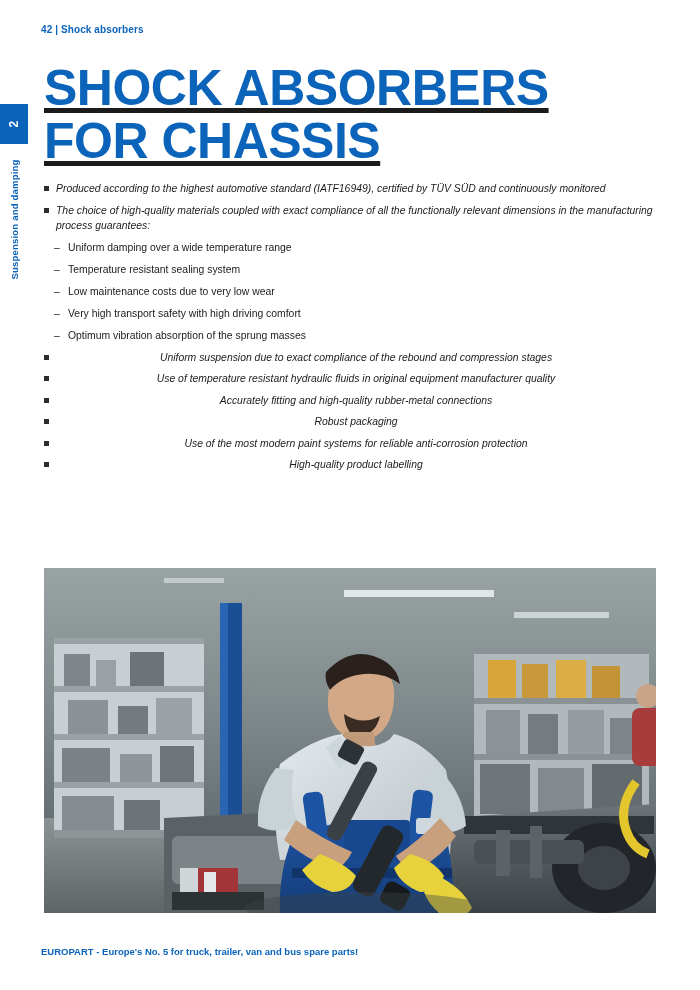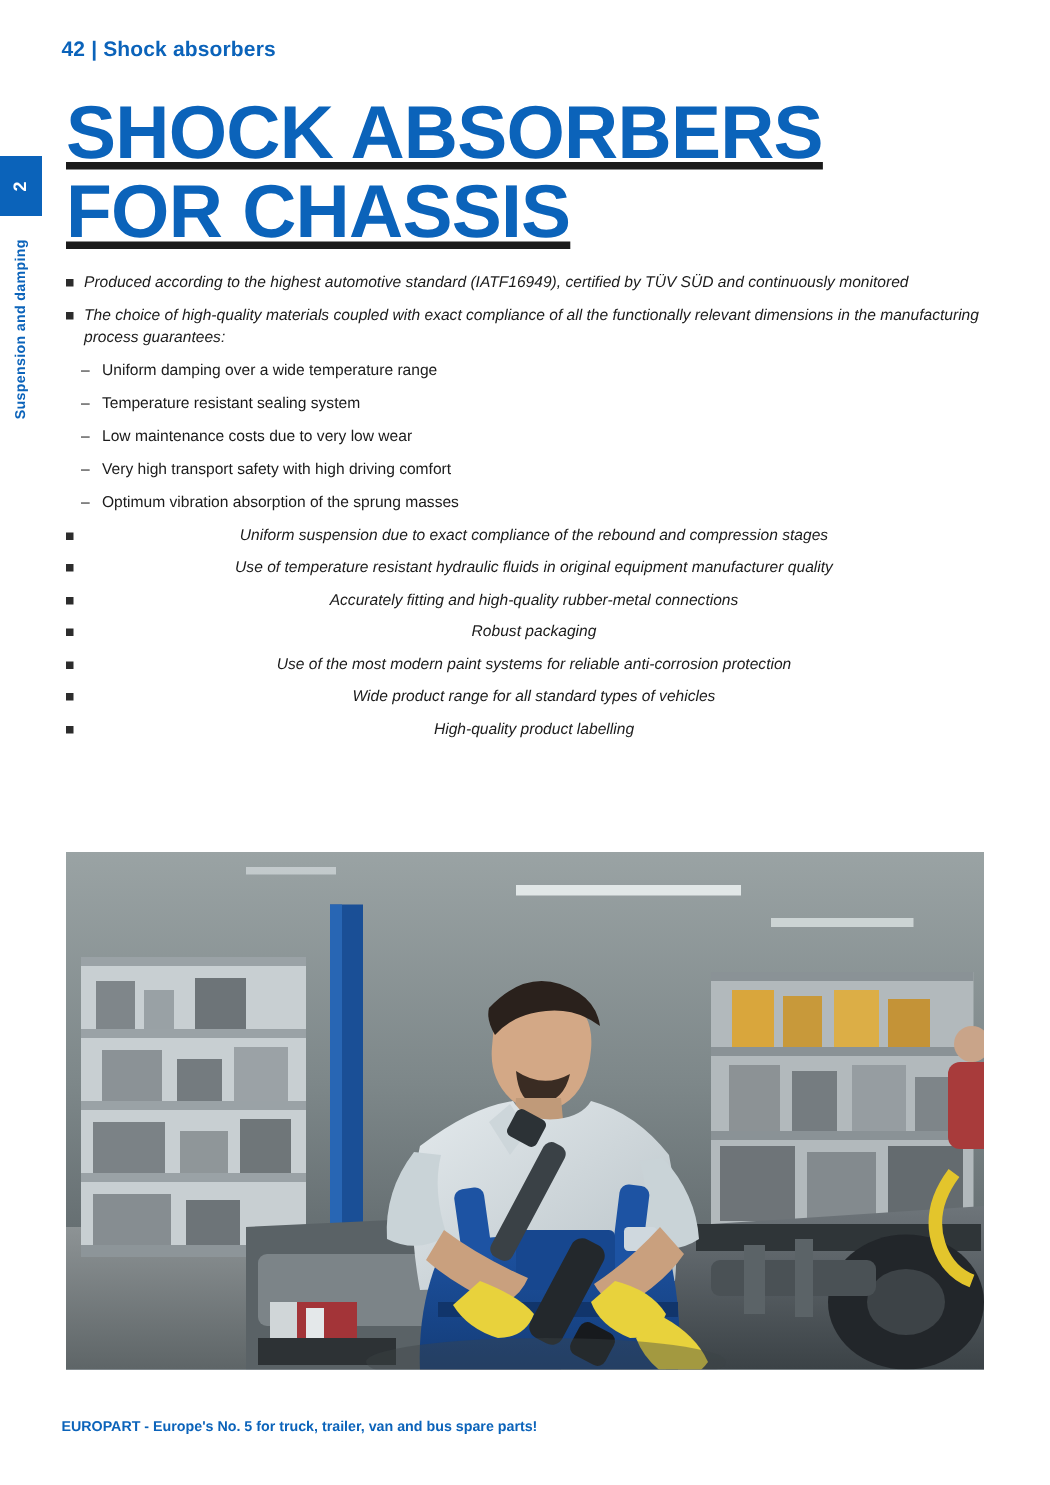--- a/index.html
+++ b/index.html
@@ -54,21 +54,21 @@
     font-weight: bold;
     letter-spacing: 0.2px;
     margin-top: 62px;
   }
 
   
   .page-header {
     position: absolute;
     left: 41px;
     top: 24px;
-    font-size: 14px;
+    font-size: 10px;
     font-weight: bold;
     color: #0b63ba;
     letter-spacing: 0.1px;
   }
 
   
   .title-block {
     position: absolute;
     left: 44px;
     top: 62px;
@@ -207,24 +207,20 @@
     <span class="sq"></span>
     <span>Accurately fitting and high-quality rubber-metal connections</span>
   </div>
   <div class="bullet tight">
     <span class="sq"></span>
     <span>Robust packaging</span>
   </div>
   <div class="bullet tight">
     <span class="sq"></span>
     <span>Use of the most modern paint systems for reliable anti-corrosion protection</span>
-  </div>
-  <div class="bullet tight">
-    <span class="sq"></span>
-    <span>Wide product range for all standard types of vehicles</span>
   </div>
   <div class="bullet tight">
     <span class="sq"></span>
     <span>High-quality product labelling</span>
   </div>
 </div>
 
 <div class="photo">
   <svg width="612" height="345" viewBox="0 0 612 345" xmlns="http://www.w3.org/2000/svg" aria-label="workshop photo">
     <defs>

